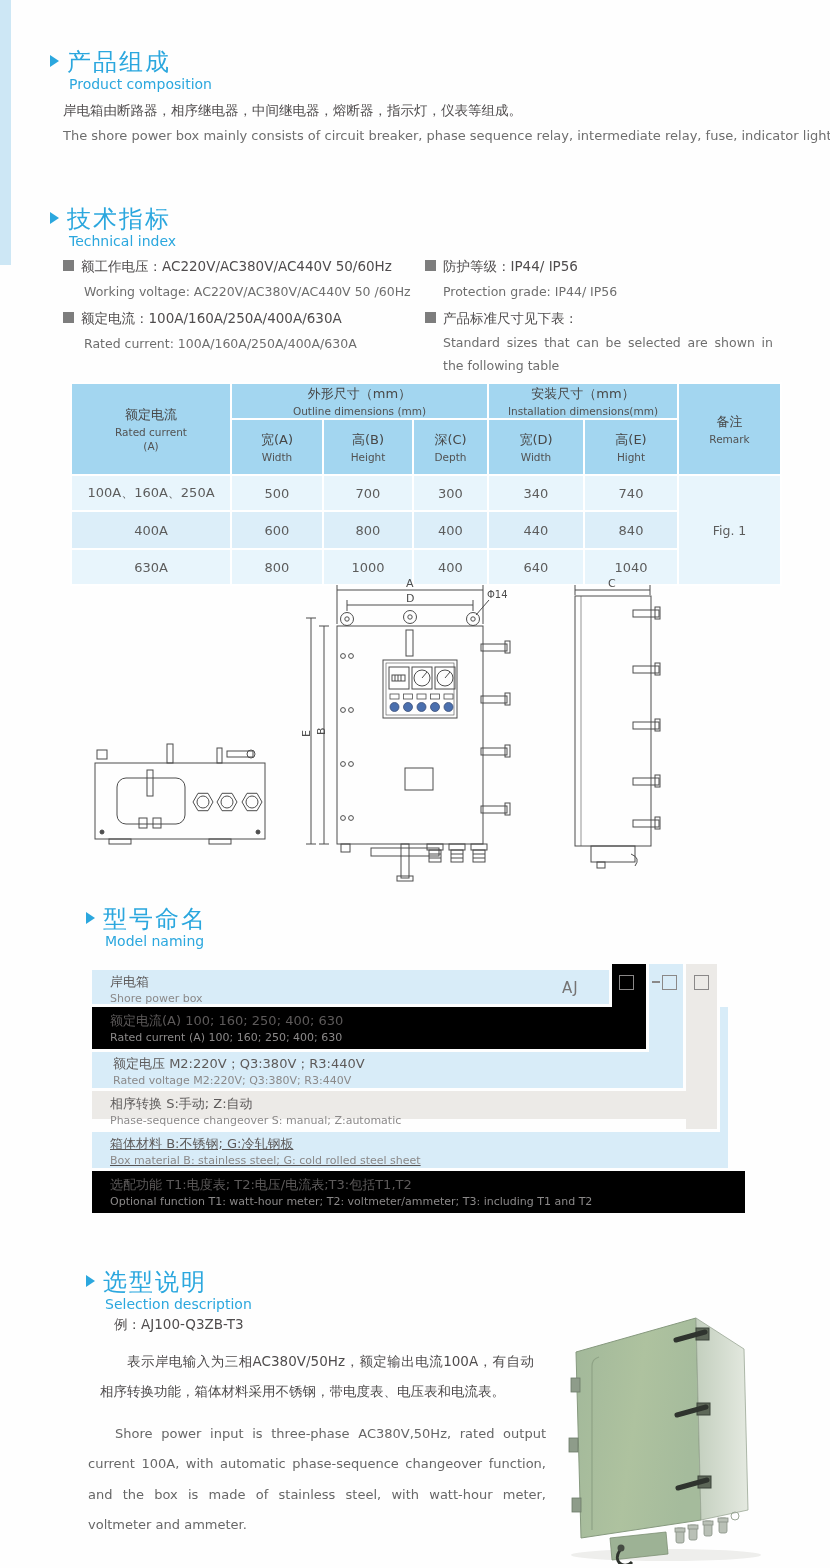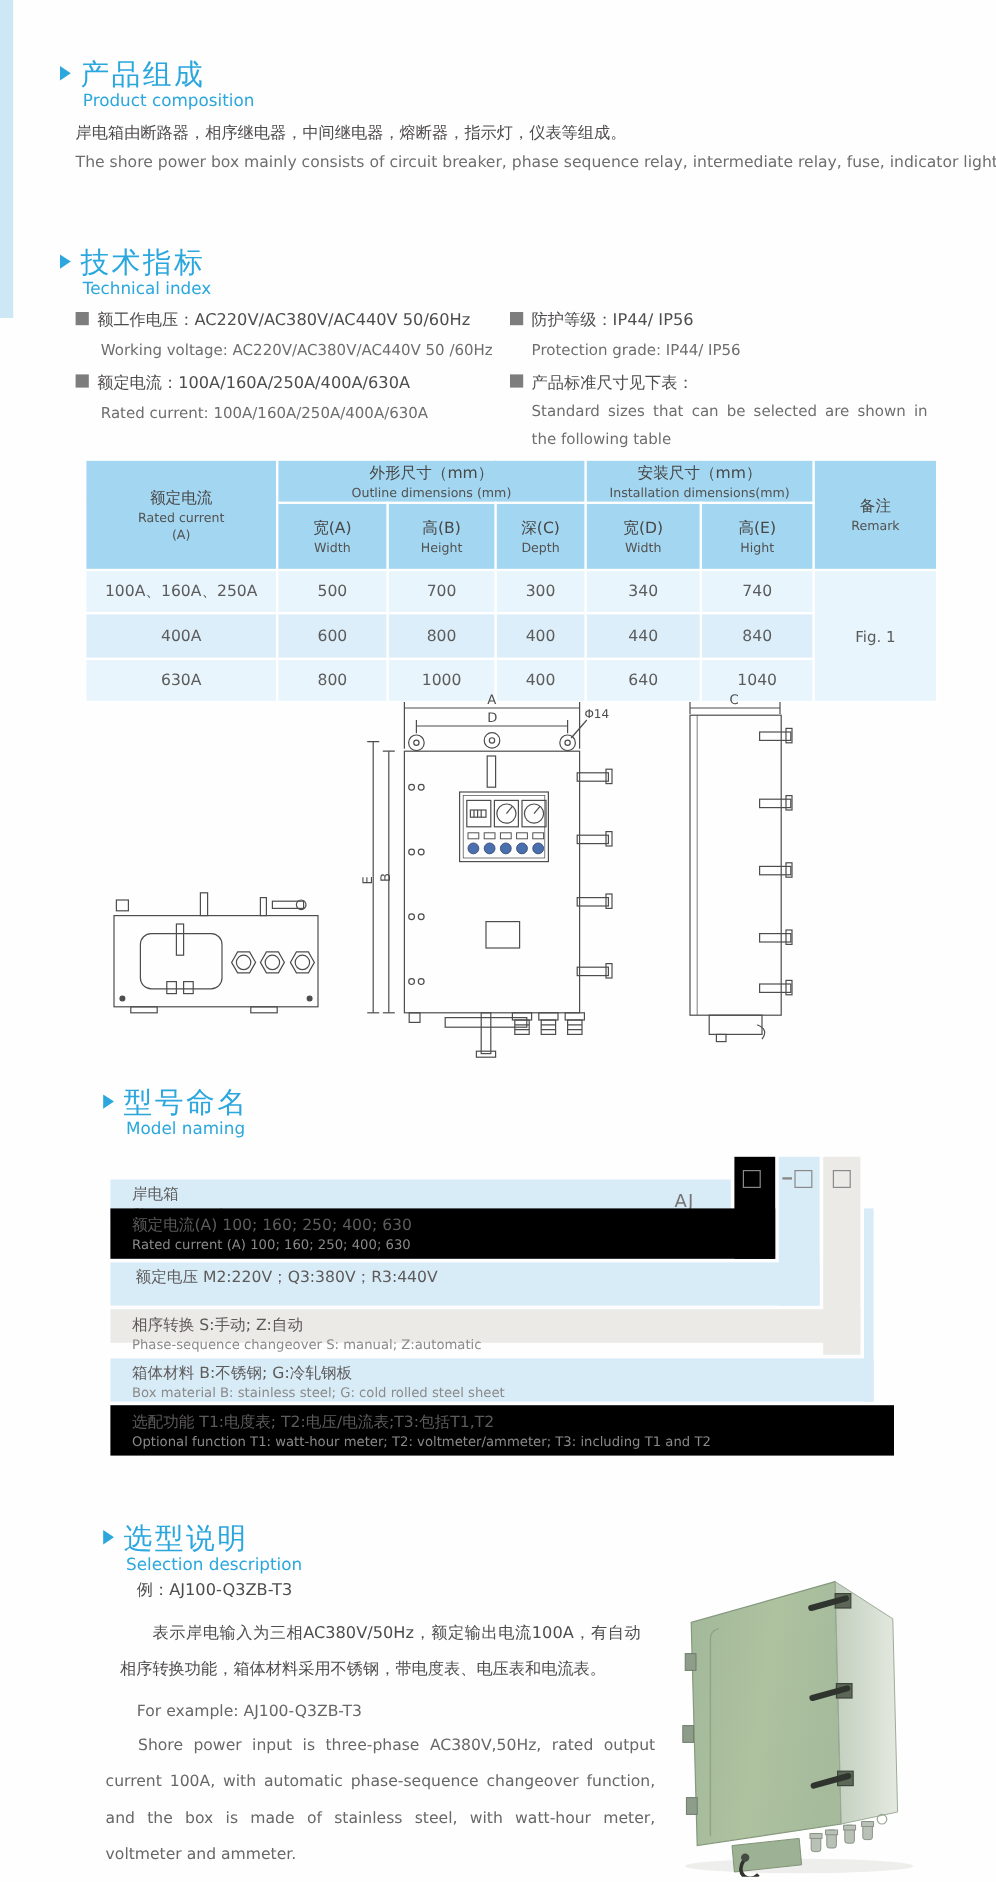--- a/index.html
+++ b/index.html
@@ -331,37 +331,38 @@
   <span class="t-en">Model naming</span>
 </div>
 
 <div class="abs stair">
 
   <div class="strip bgGray" style="left:520px;top:-6px;width:34px;height:85px;"></div>
   <div class="strip bgBlue" style="left:557px;top:-6px;width:34px;height:124px;"></div>
   <div class="strip bgGrayL" style="left:594px;top:-6px;width:31px;height:165px;"></div>
   <div class="strip bgBlue" style="left:628px;top:37px;width:8px;height:161px;"></div>
 
-  <div class="srow bgBlue" style="top:0;height:34px;width:517px;padding-top:3px;margin-top:13px;">
+  <div class="srow bgBlue" style="top:0;height:34px;width:517px;padding-top:3px;">
     <div class="l1">岸电箱</div>
     <div class="l2">Shore power box</div>
     <span class="aj" style="left:470px;top:9px;">AJ</span>
   </div>
   <div class="srow bgGray" style="top:37px;height:42px;width:554px;padding-top:5px;">
     <div class="l1">额定电流(A)  100; 160; 250; 400; 630</div>
     <div class="l2">Rated current (A) 100; 160; 250; 400; 630</div>
   </div>
   <div class="srow bgBlue" style="top:82px;height:36px;width:591px;padding-top:3px;padding-left:21px;">
     <div class="l1">额定电压  M2:220V；Q3:380V；R3:440V</div>
+    <div class="l2">Rated voltage  M2:220V;  Q3:380V;  R3:440V</div>
   </div>
   <div class="srow bgGrayL" style="top:121px;height:28px;width:625px;padding-top:4px;">
     <div class="l1">相序转换  S:手动; Z:自动</div>
     <div class="l2">Phase-sequence changeover  S: manual;  Z:automatic</div>
   </div>
-  <div class="srow bgBlue" style="top:162px;height:36px;width:636px;padding-top:3px;">
+  <div class="srow bgBlue" style="top:162px;height:36px;width:636px;padding-top:3px;text-decoration:underline;">
     <div class="l1">箱体材料   B:不锈钢;  G:冷轧钢板</div>
     <div class="l2">Box material   B: stainless steel; G: cold rolled steel sheet</div>
   </div>
   <div class="srow bgGray" style="top:201px;height:42px;width:653px;padding-top:5px;">
     <div class="l1">选配功能    T1:电度表; T2:电压/电流表;T3:包括T1,T2</div>
     <div class="l2">Optional function  T1: watt-hour meter; T2: voltmeter/ammeter; T3: including T1 and T2</div>
   </div>
 
   <div class="mbox" style="left:527px;top:5px;"></div>
   <div class="mdash" style="left:560px;top:11px;"></div>
@@ -371,21 +372,20 @@
 
 <div class="abs sec-head" style="left:86px;top:1266px;">
   <span class="tri"></span>
   <span class="t-zh">选型说明</span>
   <span class="t-en">Selection description</span>
 </div>
 
 <div class="abs sel-text">
   <p class="sel-ex-zh">例：AJ100-Q3ZB-T3</p>
   <p class="sel-p-zh">表示岸电输入为三相AC380V/50Hz，额定输出电流100A，有自动相序转换功能，箱体材料采用不锈钢，带电度表、电压表和电流表。</p>
-  <p class="sel-ex-en">For example: AJ100-Q3ZB-T3</p>
   <p class="sel-p-en">Shore power input is three-phase AC380V,50Hz, rated output current 100A, with automatic phase-sequence changeover function, and the box is made of stainless steel, with watt-hour meter, voltmeter and ammeter.</p>
 </div>
 
 <svg class="abs" style="left:548px;top:1292px;" width="262" height="272" viewBox="0 0 262 272">
   <defs>
     <linearGradient id="gDoor" x1="0" y1="0" x2="1" y2="0.25">
       <stop offset="0" stop-color="#a2b89a"></stop>
         <stop offset="0.55" stop-color="#aec29f"></stop>
         <stop offset="1" stop-color="#a5bb9c"></stop>
     </linearGradient>

